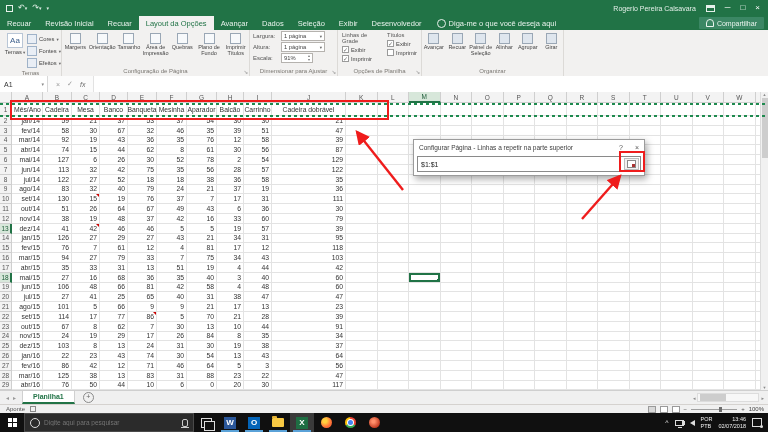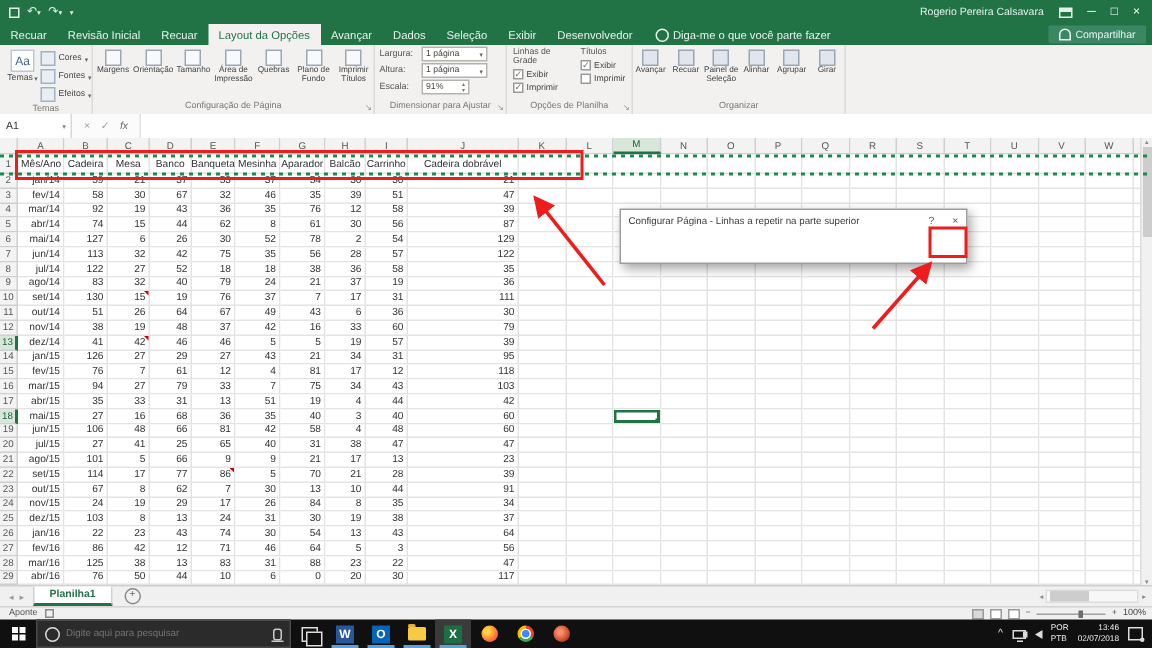--- a/index.html
+++ b/index.html
@@ -195,21 +195,21 @@
         <div class="tab">Recuar</div>
         <div class="tab active">Layout da Opções</div>
         <div class="tab">Avançar</div>
         <div class="tab">Dados</div>
         <div class="tab">Seleção</div>
         <div class="tab">Exibir</div>
         <div class="tab">Desenvolvedor</div>
       </div>
     <div class="tellme">
       <span class="bulb"></span>
-      <span>Diga-me o que você parte fazer</span>
+      <span>Diga-me o que você deseja aqui</span>
     </div>
     <div class="share">
       <span class="person"></span>
       <span>Compartilhar</span>
     </div>
   </div>
 
   <div class="ribbon">
     <div class="rgroup" style="width:62px;">
       <div class="gbody" style="padding-left:3px;">
@@ -1293,20 +1293,26 @@
   </div>
 
   <div class="dialog">
     <div class="dtitle">
       <span>Configurar Página - Linhas a repetir na parte superior</span>
       <span class="dctrl">
         <span>?</span>
         <span>×</span>
       </span>
     </div>
+    <div class="dinput">
+      <input class="dval" value="$1:$1" style="">
+      <span class="collapsebtn">
+          <span class="collapseglyph"></span>
+        </span>
+    </div>
   </div>
 
   <div class="annot-rect" style="left:10px;top:100px;width:379px;height:20px;"></div>
   <div class="annot-rect" style="left:619px;top:151px;width:26px;height:21px;"></div>
   <svg id="arrows" width="768" height="432">
     <defs>
       <marker id="ah" markerWidth="7" markerHeight="7" refX="5" refY="3" orient="auto">
         <path d="M0,0 L6,3 L0,6 Z" fill="#ef1c1c"></path>
       </marker>
     </defs>

